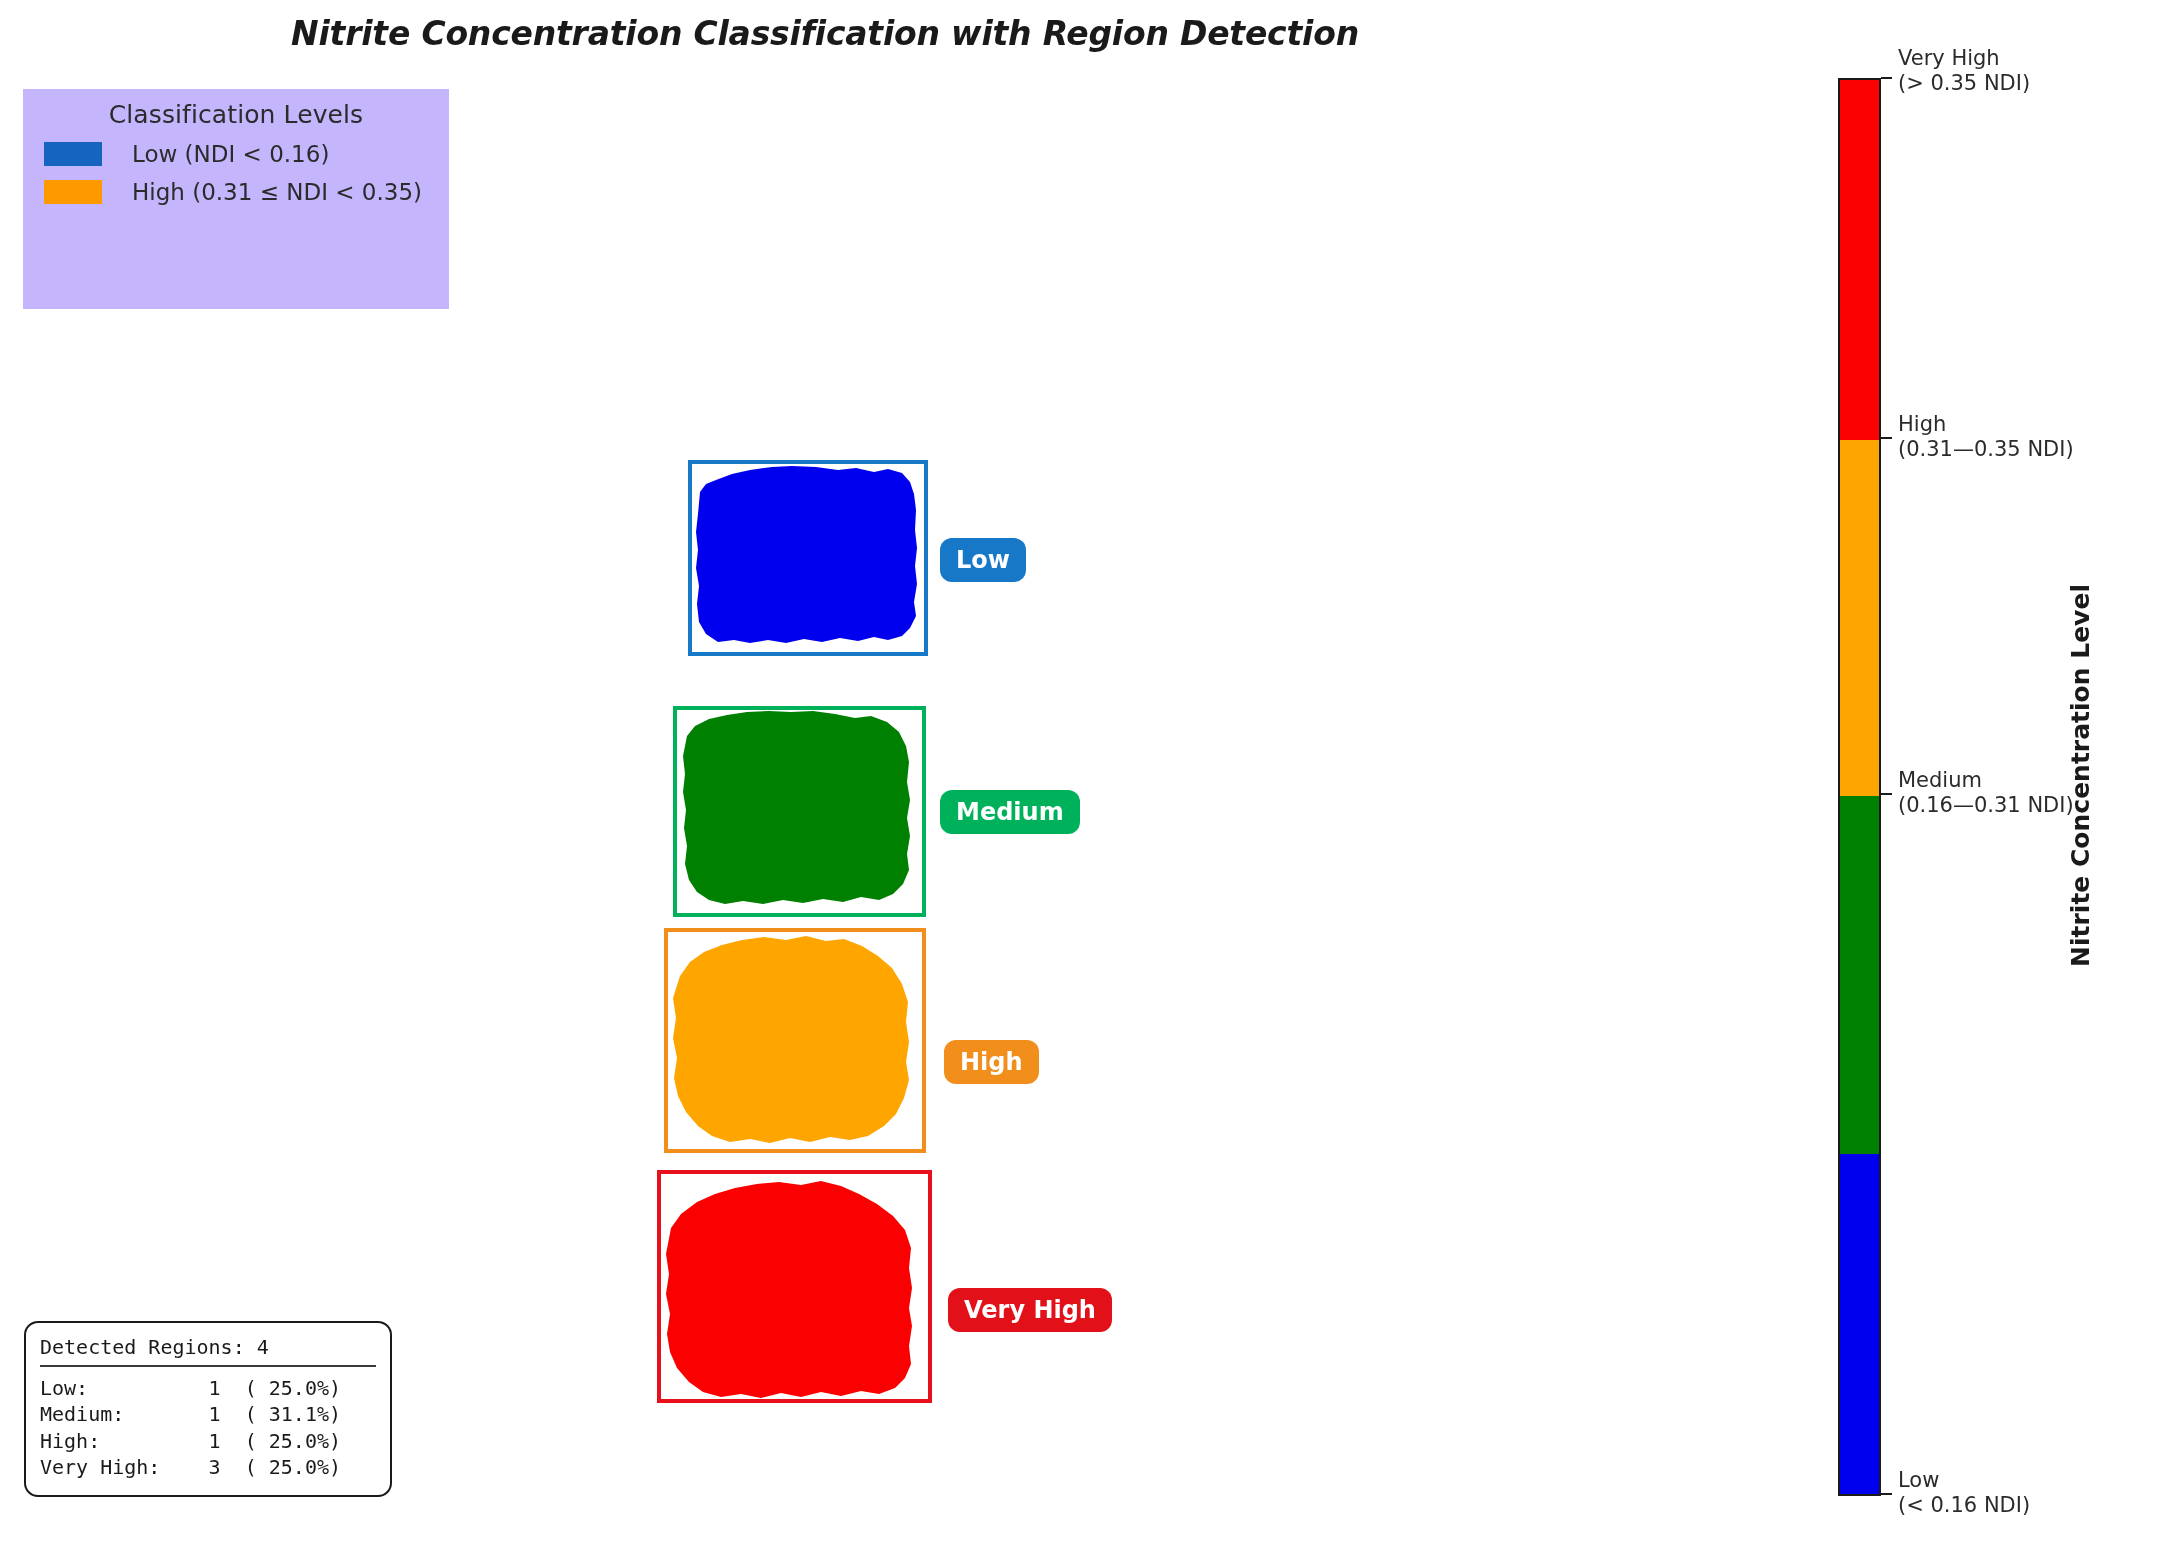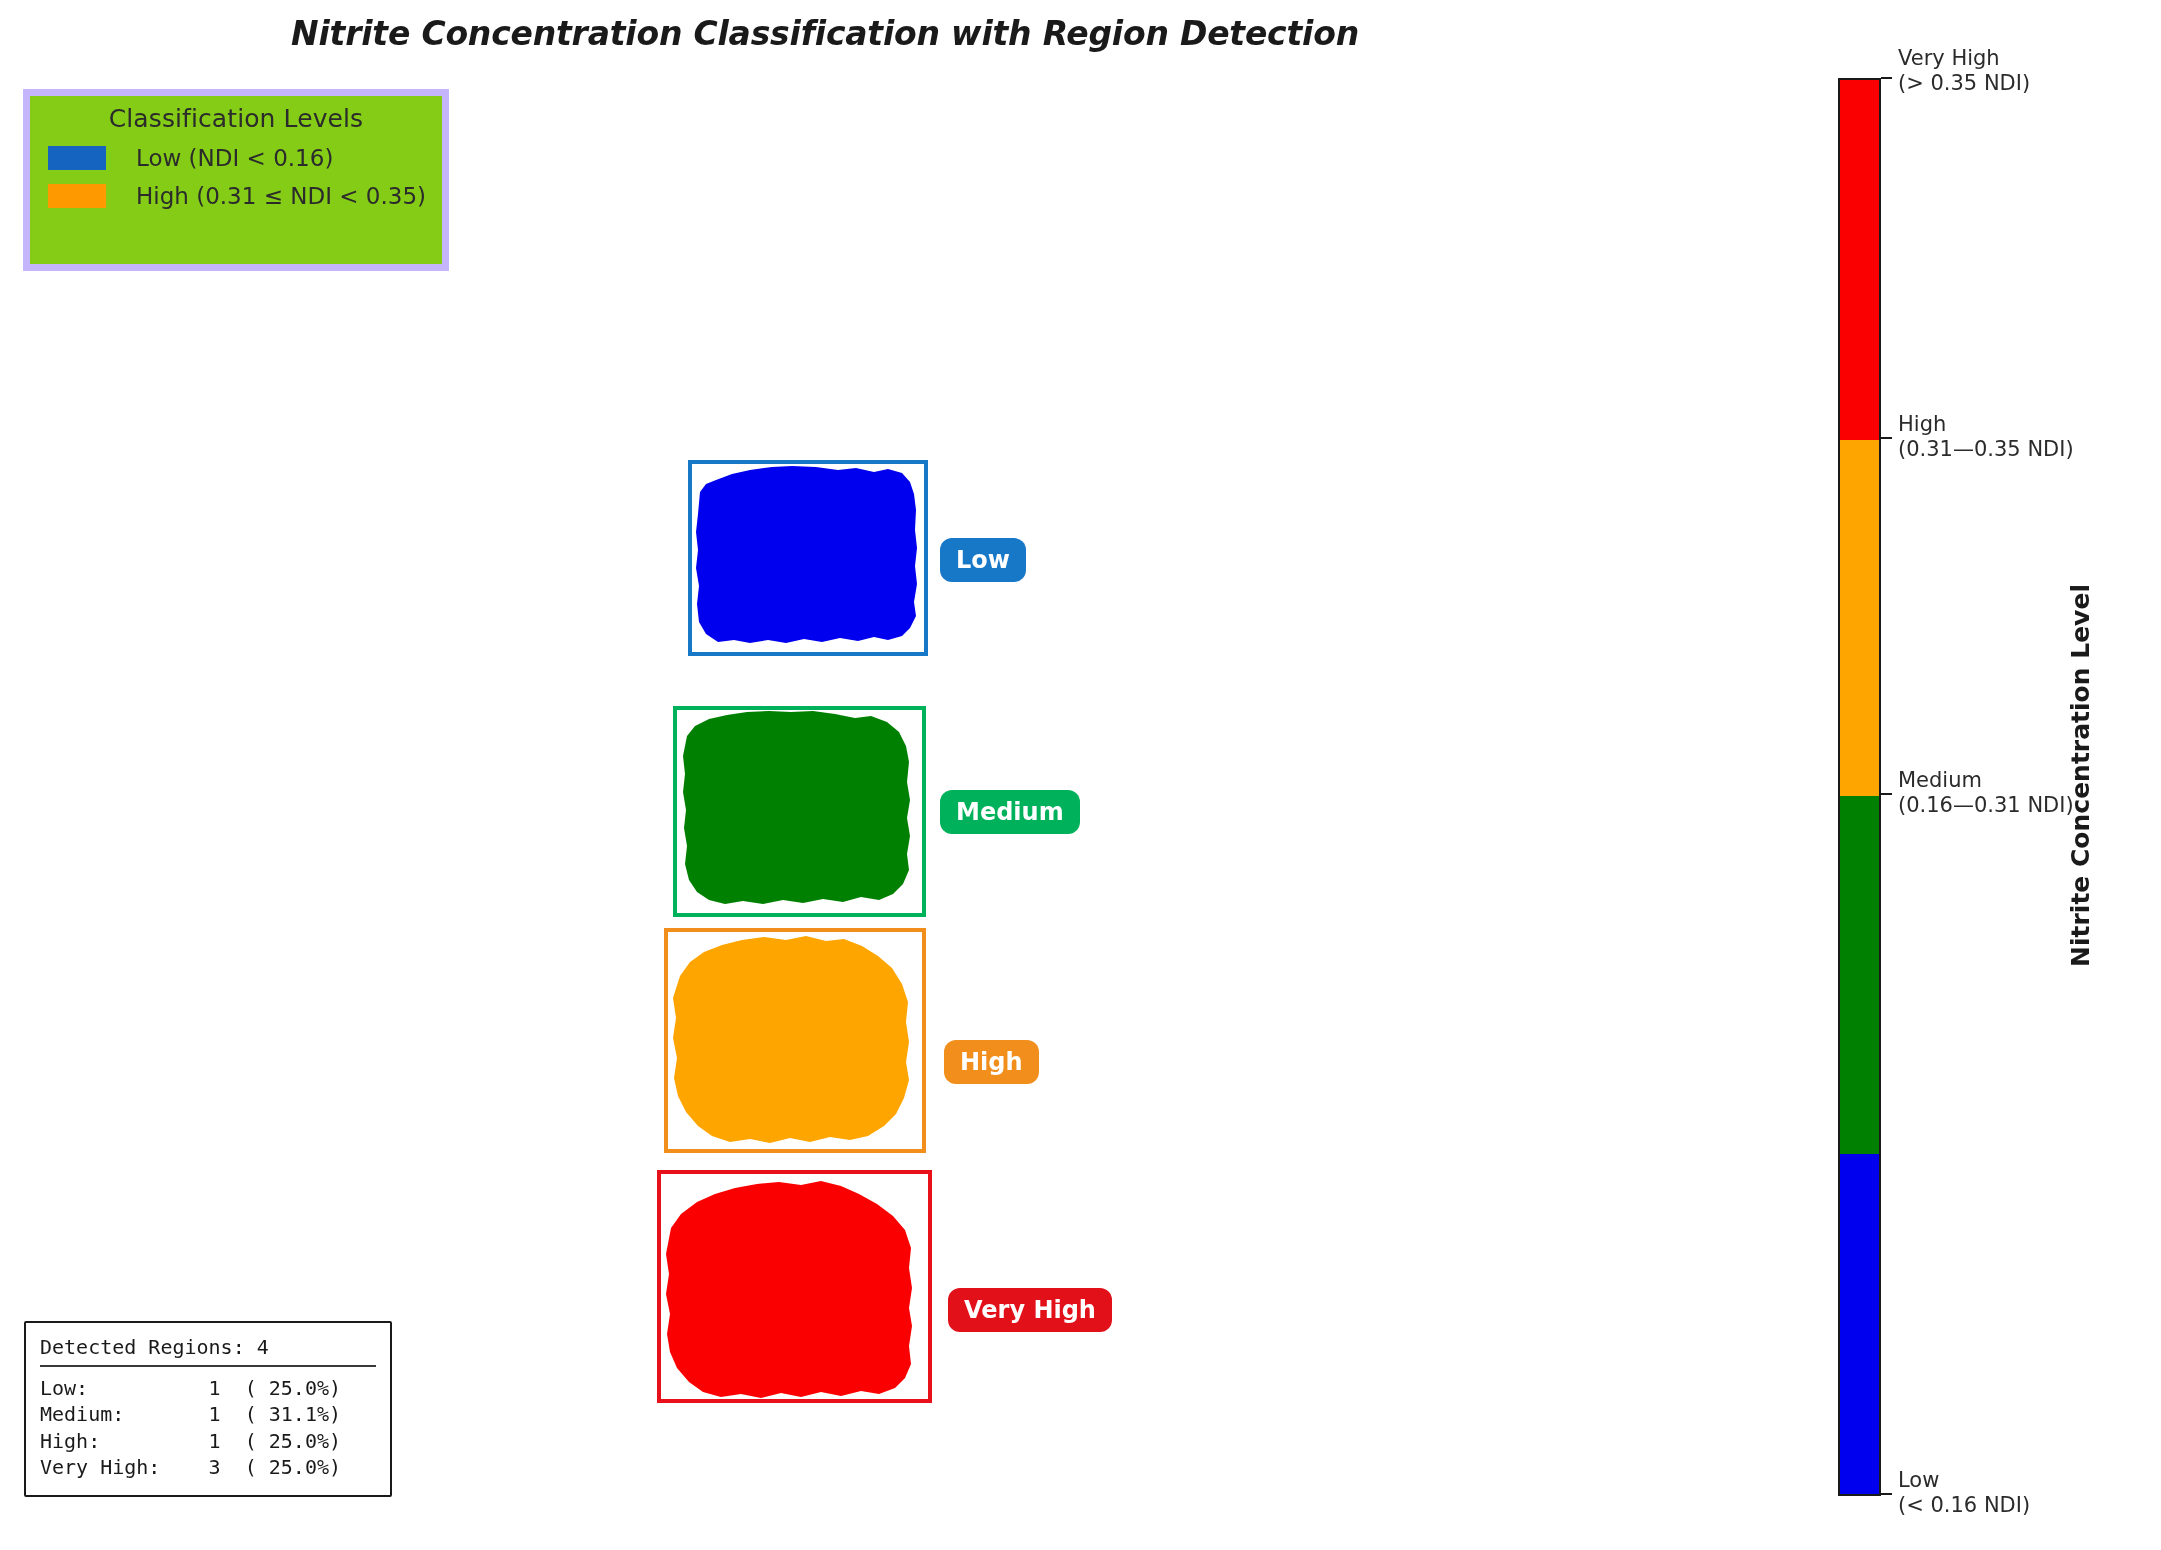--- a/index.html
+++ b/index.html
@@ -29,23 +29,23 @@
     letter-spacing: -0.2px;
     font-style: italic;
   }
 
   
   #legend-box {
     position: absolute;
     left: 23px;
     top: 89px;
     width: 426px;
-    height: 182px;
-    border: 7px solid #c4b5fd;
-    background: #84cc16;
+    height: 220px;
+    border: 3px solid #c4b5fd;
+    background: #c4b5fd;
     box-sizing: border-box;
     padding: 8px 14px 10px 14px;
   }
   #legend-title {
     text-align: center;
     font-size: 25px;
     color: #2b2b2b;
     margin-bottom: 6px;
     letter-spacing: 0.1px;
   }
@@ -91,21 +91,21 @@
     line-height: 1;
   }
 
   
   #stats-box {
     position: absolute;
     left: 24px;
     top: 1321px;
     width: 368px;
     border: 2px solid #1a1a1a;
-    border-radius: 2px;
+    border-radius: 14px;
     background: #ffffff;
     box-sizing: border-box;
     padding: 12px 14px 14px 14px;
     font-family: "DejaVu Sans Mono", monospace;
     font-size: 20px;
     color: #1a1a1a;
   }
   #stats-heading {
     white-space: pre;
     margin-bottom: 6px;

